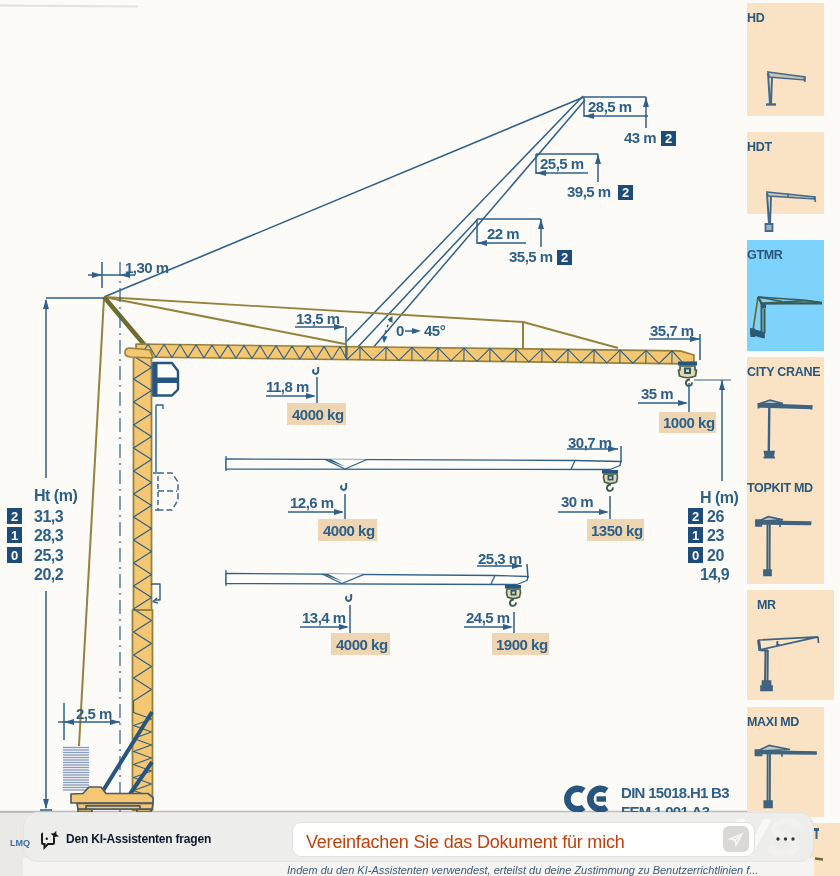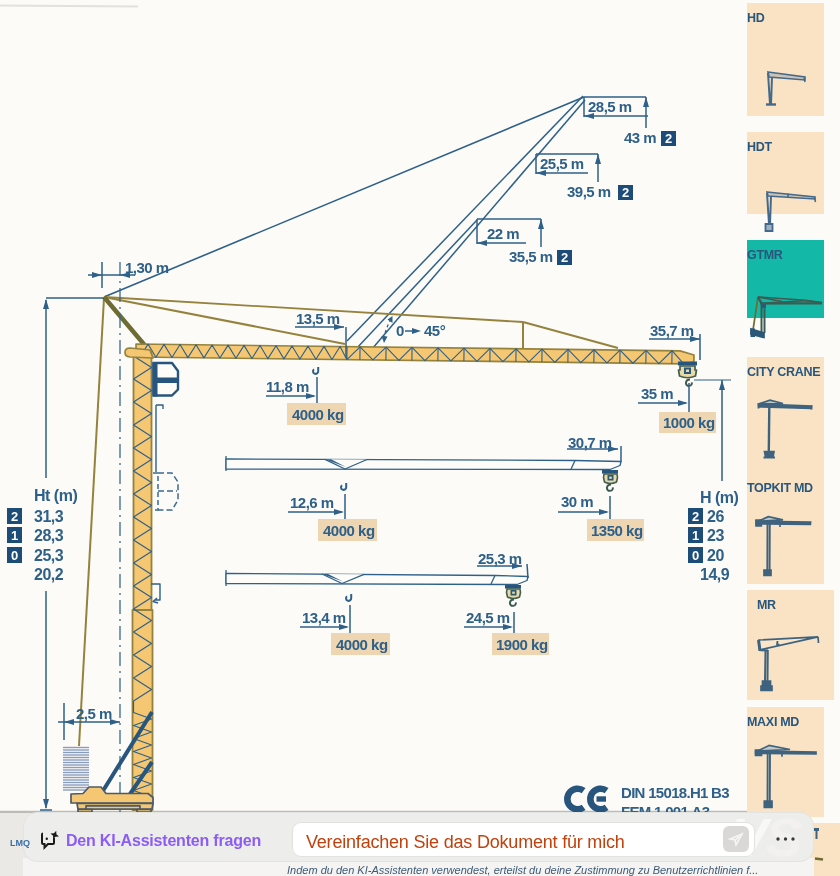--- a/index.html
+++ b/index.html
@@ -419,21 +419,21 @@
 <g stroke="#44698a" fill="none" stroke-width="1.6">
 <path d="M20 8 L68 13 L68 15 L21 12 Z" fill="#44698a" fill-opacity="0.25"></path>
 <path d="M67.5 14 L68.5 18"></path>
 <path d="M41 9.5 L41 14"></path>
 <path d="M20 9 L22 40 M24 12 L23 40" stroke-width="2"></path>
 <path d="M18.5 40 L25.5 40 L25.5 47 L18.5 47 Z" fill="#44698a" fill-opacity="0.5" stroke-width="1.8"></path>
 </g>
     </svg>
   </div>
 
-<div class="panel" style="top:240px;height:78px;background:#14b8a6;">
+<div class="panel" style="top:240px;height:111px;background:#7dd3fc;">
     <div class="ttl">GTMR</div>
 <svg class="icon" style="left:0;top:48px" width="77" height="62" viewBox="0 0 77 62">
 <g stroke="#3c5c52" fill="none" stroke-width="1.7">
 <path d="M11 9 L55 12 L75 14.5"></path>
 <path d="M11 9 L35 13.5"></path>
 <path d="M60 12.5 L75 15 L13 15.5 Z" fill="#3c5c52" fill-opacity="0.25"></path>
 <path d="M13 15.5 L75 15.5" stroke-width="2.2"></path>
 <path d="M11 9 L6 42" stroke="#6e6c32"></path>
 <path d="M11 9 L15 16" stroke-width="2.4"></path>
 <rect x="14" y="16" width="5" height="4.5" fill="#2c5878" stroke="none"></rect>
@@ -520,21 +520,21 @@
      font-size:54px;color:#f4f3f1;opacity:0.8;letter-spacing:-3px;">S</div>
 
 <svg class="abs" style="left:40px;top:830px;" width="20" height="21" viewBox="0 0 20 21">
 <g stroke="#1b1b1b" stroke-width="2" fill="none">
 <path d="M3 3.5 Q2 3.5 2 4.5 V13 Q2 14 3 14 H4.5 V17.5 L8 14 H13 Q14 14 14 13 V8"></path>
 <circle cx="6.8" cy="8.8" r="1.2" fill="#1b1b1b" stroke="none"></circle>
 <path d="M14.7 0.5 L16 3.7 L19.2 5 L16 6.3 L14.7 9.5 L13.4 6.3 L10.2 5 L13.4 3.7 Z" fill="#1b1b1b" stroke="none" transform="rotate(20 14.7 5)"></path>
 </g>
   </svg>
 
-<div class="abs" style="left:66px;top:832px;font-size:16px;font-weight:bold;color:#8b5cf6;letter-spacing:-0.2px;">Den KI-Assistenten fragen</div>
+<div class="abs" style="left:66px;top:832px;font-size:12px;font-weight:bold;color:#0f172a;letter-spacing:-0.2px;">Den KI-Assistenten fragen</div>
 
 <div class="abs" style="left:292px;top:822px;width:463px;height:35px;background:#ffffff;
      border:1px solid #e2e2e0;border-radius:9px;box-sizing:border-box;"></div>
 
 <div class="abs" style="left:306px;top:832px;font-size:18px;color:#c2410c;letter-spacing:-0.2px;">Vereinfachen Sie das Dokument für mich</div>
 
 <div class="abs" style="left:723px;top:826px;width:26px;height:26px;background:#d9d8d6;border-radius:6px;"></div>
 <svg class="abs" style="left:727px;top:830px;" width="18" height="18" viewBox="0 0 18 18">
 <path d="M3 9 L15 4 L9 15 L8 10 Z M8.5 10 L12 6.5" stroke="#f5f5f4" stroke-width="1.6" fill="none"></path>
 </svg>

